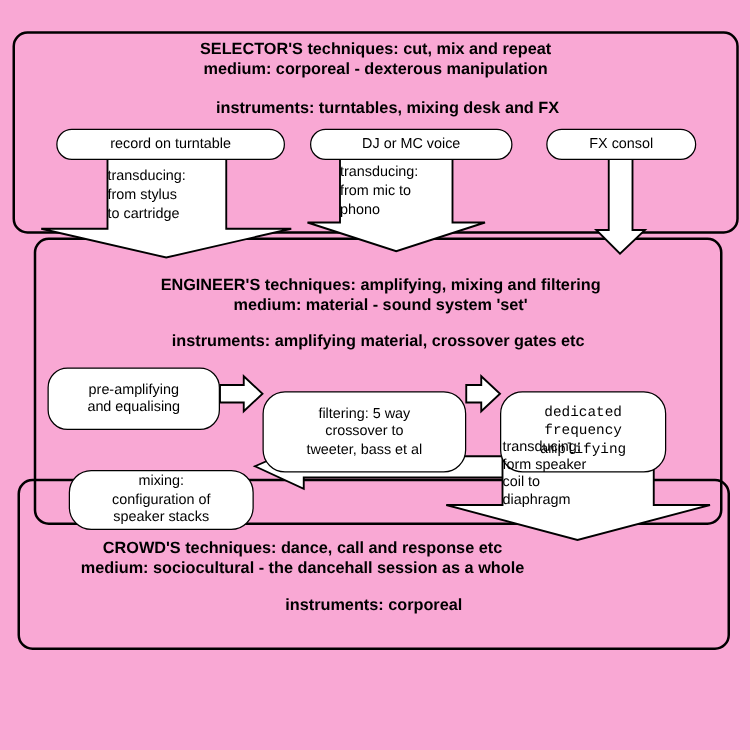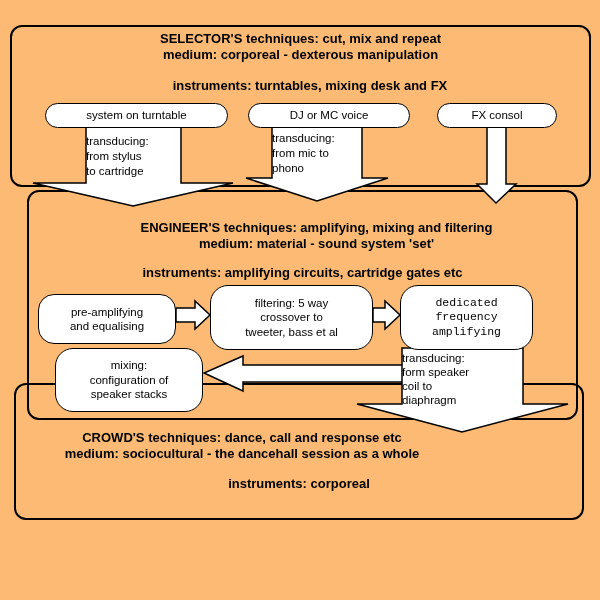--- a/index.html
+++ b/index.html
@@ -1,25 +1,25 @@
 <!DOCTYPE html>
 <html><head>
 <meta charset="utf-8">
 <style>
   * { margin:0; padding:0; box-sizing:border-box; }
   html,body { background:#ffffff; }
   body { font-family:"Liberation Sans", sans-serif; color:#000; }
-  .stage { position:relative; width:600px; height:600px; background:#fdba74; overflow:hidden; }
+  .stage { position:relative; width:600px; height:600px; background:#f9a8d4; overflow:hidden; }
   .section { position:absolute; border:2px solid #000; border-radius:12px; background:transparent; }
   .hdr { position:absolute; text-align:center; font-weight:bold; font-size:13px; line-height:15.5px; white-space:pre-line; }
   .lbl { position:absolute; font-size:11.5px; line-height:15px; white-space:pre-line; z-index:4; }
   .node { position:absolute; background:#fff; border:1.5px solid #000; display:flex; align-items:center; justify-content:center;
           text-align:center; font-size:11.5px; line-height:14.5px; white-space:pre-line; z-index:3; }
   .pill { border-radius:13px; }
-  .rbox { border-radius:18px; }
+  .rbox { border-radius:18px;margin-top:28px; }
   svg.flow { position:absolute; left:0; top:0; z-index:2; }
   svg.flow polygon { fill:#ffffff; stroke:#000000; stroke-width:1.5; stroke-linejoin:miter; }
 </style>
 </head>
 <body>
 
 <div class="stage">
 
   <div class="section" style="left:10px; top:25px; width:581px; height:162px; z-index:1;"></div>
   <div class="section" style="left:27px; top:190px; width:551px; height:230px; z-index:1;"></div>
@@ -32,44 +32,44 @@
     <polygon points="176,308 195,308 195,301 210,315 195,329 195,322 176,322"></polygon>
     <polygon points="373,308 385,308 385,301 400,315 385,329 385,322 373,322"></polygon>
     <polygon points="243,365 512,365 512,382 243,382 243,391 204,373 243,356"></polygon>
     <polygon points="402,348 523,348 523,404 568,404 462,432 357,404 402,404"></polygon>
   </svg>
 
   <div class="hdr" style="left:10px; top:31px; width:581px; z-index:4;">SELECTOR'S techniques: cut, mix and repeat
 medium: corporeal - dexterous manipulation</div>
   <div class="hdr" style="left:10px; top:78px; width:600px; z-index:4;">instruments: turntables, mixing desk and FX</div>
 
-  <div class="node pill" style="left:45px; top:103px; width:183px; height:25px;">system on turntable</div>
+  <div class="node pill" style="left:45px; top:103px; width:183px; height:25px;">record on turntable</div>
   <div class="node pill" style="left:248px; top:103px; width:162px; height:25px;">DJ or MC voice</div>
   <div class="node pill" style="left:437px; top:103px; width:120px; height:25px;">FX consol</div>
 
   <div class="lbl" style="left:86px; top:134px; width:95px;">transducing:
 from stylus
 to cartridge</div>
   <div class="lbl" style="left:272px; top:131px; width:90px;">transducing:
 from mic to
 phono</div>
 
-  <div class="hdr" style="left:41px; top:220px; width:551px; z-index:4;">ENGINEER'S techniques: amplifying, mixing and filtering
+  <div class="hdr" style="left:29px; top:220px; width:551px; z-index:4;">ENGINEER'S techniques: amplifying, mixing and filtering
 medium: material - sound system 'set'</div>
-  <div class="hdr" style="left:27px; top:265px; width:551px; z-index:4;">instruments: amplifying circuits, cartridge gates etc</div>
+  <div class="hdr" style="left:27px; top:265px; width:551px; z-index:4;">instruments: amplifying material, crossover gates etc</div>
 
   <div class="node" style="left:38px; top:294px; width:138px; height:50px; border-radius:16px;">pre-amplifying
 and equalising</div>
   <div class="node rbox" style="left:210px; top:285px; width:163px; height:65px;">filtering: 5 way
 crossover to
 tweeter, bass et al</div>
   <div class="node rbox" style="left:400px; top:285px; width:133px; height:65px;font-family:Liberation Mono, monospace;">dedicated
 frequency
 amplifying</div>
-  <div class="node rbox" style="left:55px; top:348px; width:148px; height:64px;">mixing:
+  <div class="node rbox" style="left:55px; top:348px; width:148px; height:48px;">mixing:
 configuration of
 speaker stacks</div>
 
   <div class="lbl" style="left:402px; top:351px; width:121px; line-height:14px;">transducing:
 form speaker
 coil to
 diaphragm</div>
 
   <div class="hdr" style="left:14px; top:430px; width:456px; z-index:4;">CROWD'S techniques: dance, call and response etc
 medium: sociocultural - the dancehall session as a whole</div>

